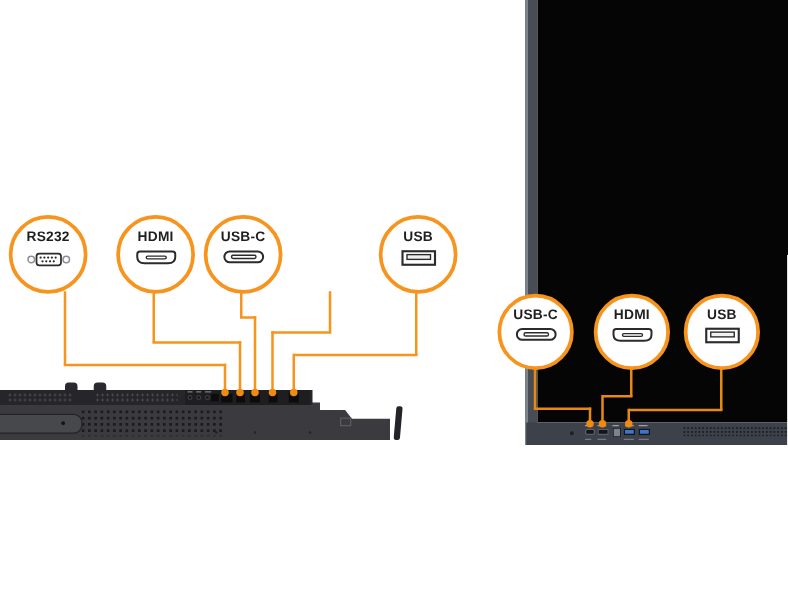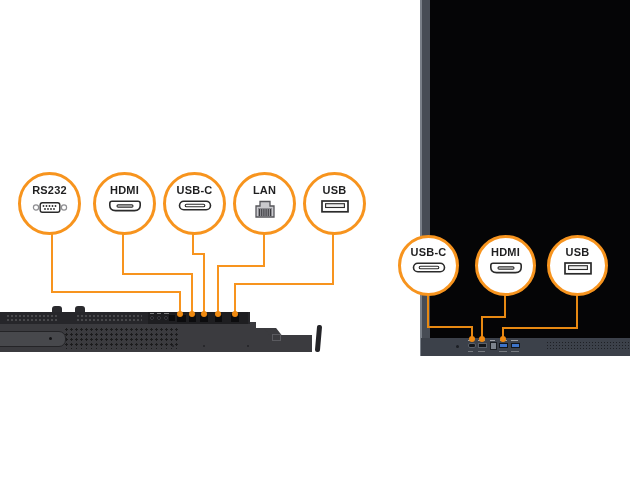--- a/index.html
+++ b/index.html
@@ -170,21 +170,21 @@
     <div class="seg dk" style="left:481px;top:316px;width:2px;height:22px;"></div>
     <div class="ldot" style="left:479px;top:336px;"></div>
   </div>
   <div>
     <div class="seg dk" style="left:576px;top:294px;width:2px;height:34px;"></div>
     <div class="seg dk" style="left:503px;top:327px;width:75px;height:2px;"></div>
     <div class="seg dk" style="left:502px;top:327px;width:2px;height:11px;"></div>
     <div class="ldot" style="left:500px;top:336px;"></div>
   </div>
 
-  <div class="badge lg" style="left:18px;top:172px;">
+  <div class="badge lg" style="left:7px;top:172px;">
     <span class="badge-label">RS232</span>
     <span class="badge-icon">
       <svg width="36" height="17" viewBox="0 0 36 17">
         <circle cx="4" cy="9.5" r="2.6" fill="#fff" stroke="#8e8e92" stroke-width="1.2"></circle>
         <circle cx="32" cy="9.5" r="2.6" fill="#fff" stroke="#8e8e92" stroke-width="1.2"></circle>
         <rect x="8.2" y="4.8" width="19.6" height="9.4" rx="2.2" fill="#fff" stroke="#2b2b2b" stroke-width="1.4"></rect>
         <g fill="#2b2b2b">
           <circle cx="11.5" cy="8" r="0.9"></circle>
             <circle cx="14.5" cy="8" r="0.9"></circle>
             <circle cx="17.5" cy="8" r="0.9"></circle>
@@ -212,37 +212,20 @@
   <div class="badge lg" style="left:163px;top:172px;">
     <span class="badge-label">USB-C</span>
     <span class="badge-icon">
       <svg width="36" height="15" viewBox="0 0 36 15">
         <rect x="2.5" y="3.2" width="31" height="8.6" rx="4.3" fill="#fff" stroke="#2b2b2b" stroke-width="1.6"></rect>
         <rect x="8.2" y="6.2" width="19.6" height="2.6" rx="1.3" fill="#fff" stroke="#2b2b2b" stroke-width="1.1"></rect>
       </svg>
     </span>
   </div>
 
-  <div class="badge lg" style="left:233px;top:172px;">
-    <span class="badge-label">LAN</span>
-    <span class="badge-icon">
-      <svg width="26" height="22" viewBox="0 0 26 22">
-        <path d="M4 8 H8 V3.5 H18 V8 H22 V19 H4 Z" fill="#c9c9cd" stroke="#55555a" stroke-width="1.3"></path>
-        <rect x="6" y="10" width="14" height="8" fill="#8f8f94"></rect>
-        <g stroke="#3c3c40" stroke-width="1">
-          <line x1="7.5" y1="11" x2="7.5" y2="18"></line>
-            <line x1="9.7" y1="11" x2="9.7" y2="18"></line>
-          <line x1="11.9" y1="11" x2="11.9" y2="18"></line>
-            <line x1="14.1" y1="11" x2="14.1" y2="18"></line>
-          <line x1="16.3" y1="11" x2="16.3" y2="18"></line>
-            <line x1="18.5" y1="11" x2="18.5" y2="18"></line>
-        </g>
-      </svg>
-    </span>
-  </div>
 
   <div class="badge lg" style="left:303px;top:172px;">
     <span class="badge-label">USB</span>
     <span class="badge-icon">
       <svg width="32" height="17" viewBox="0 0 32 17">
         <rect x="3" y="3" width="26" height="10.8" fill="#fff" stroke="#2b2b2b" stroke-width="1.7"></rect>
         <rect x="6.6" y="5.7" width="18.8" height="3.8" fill="#f0f0f0" stroke="#2b2b2b" stroke-width="1.1"></rect>
       </svg>
     </span>
   </div>

